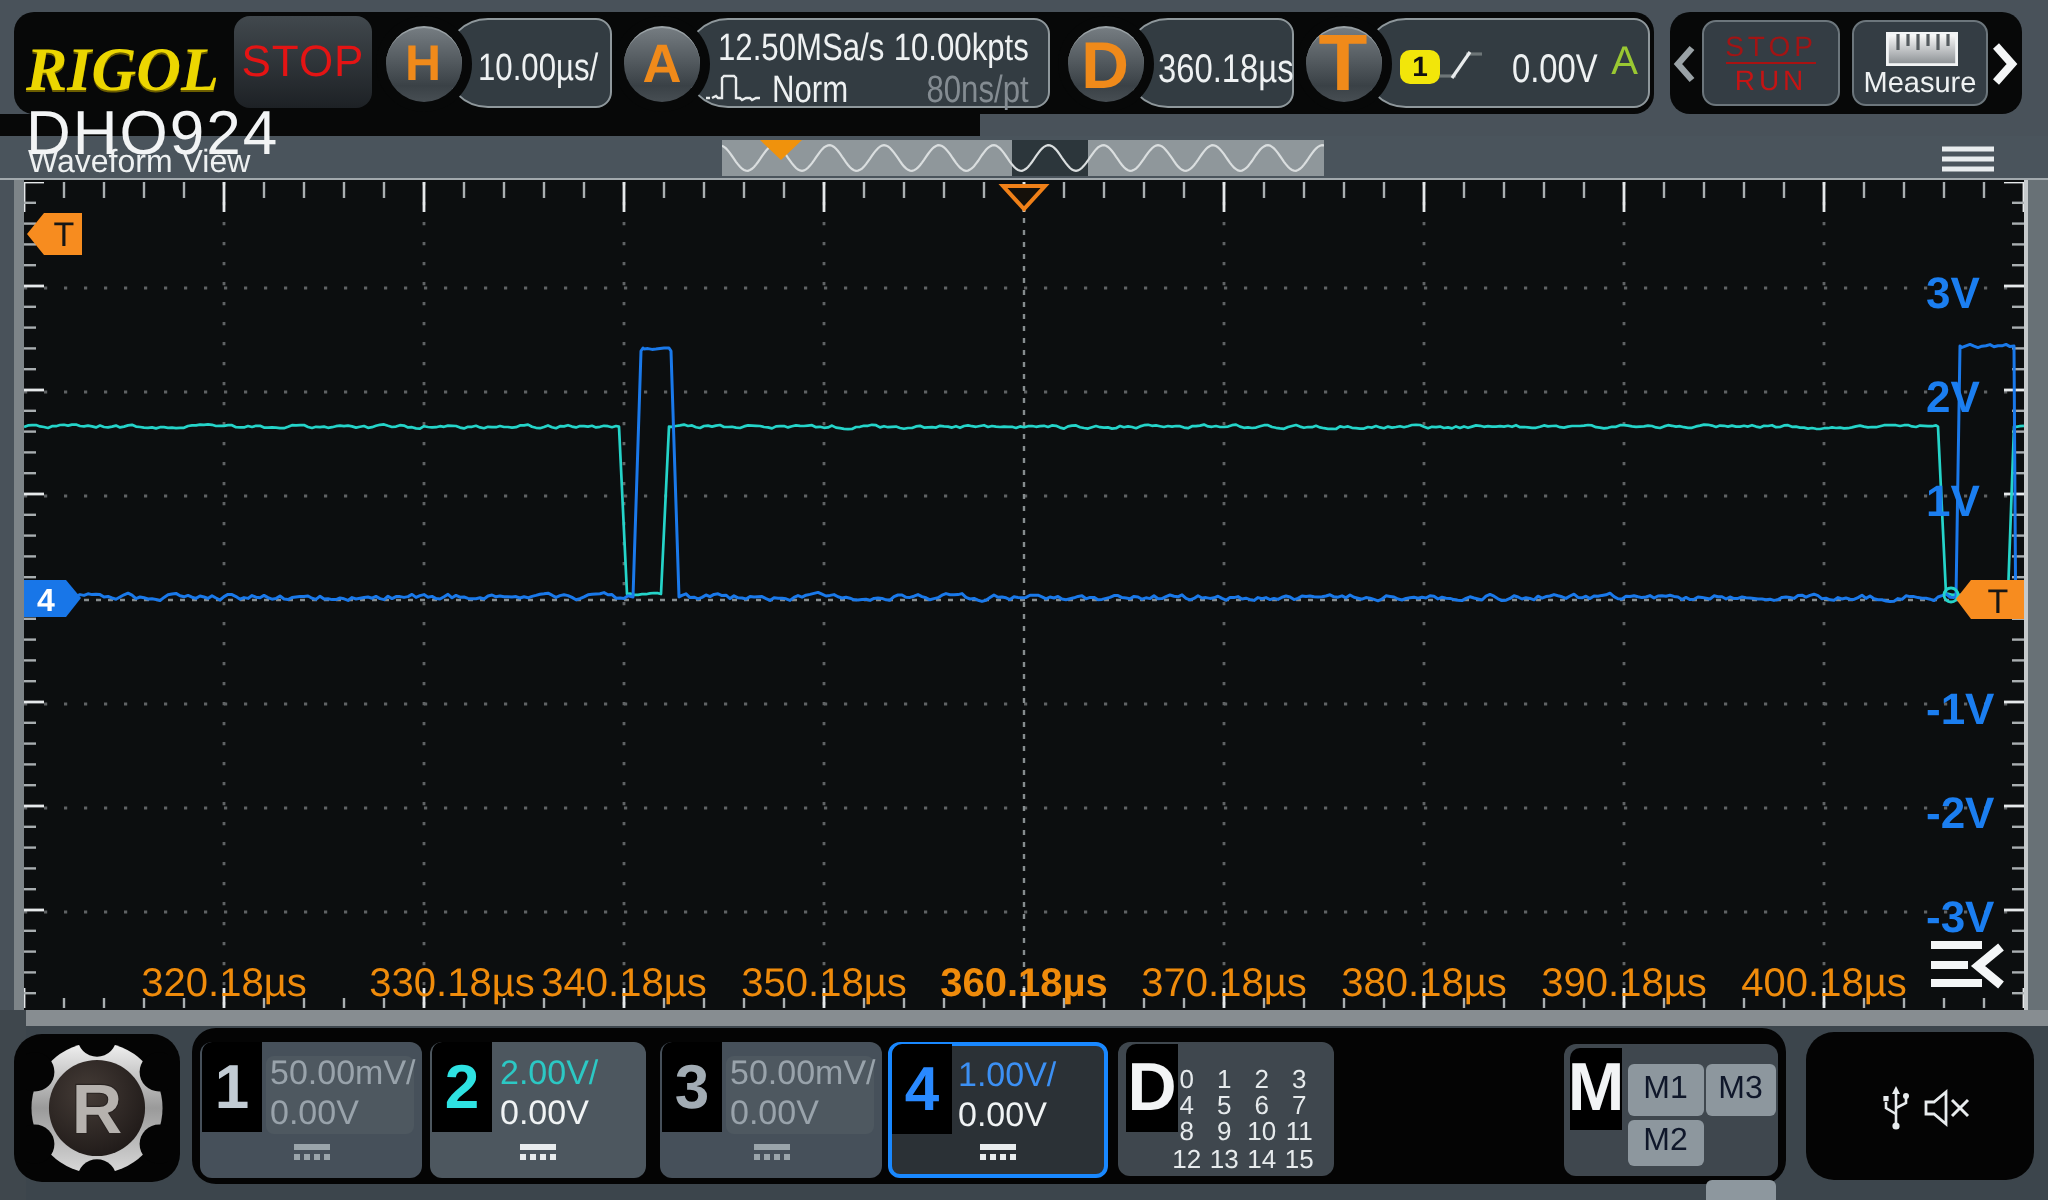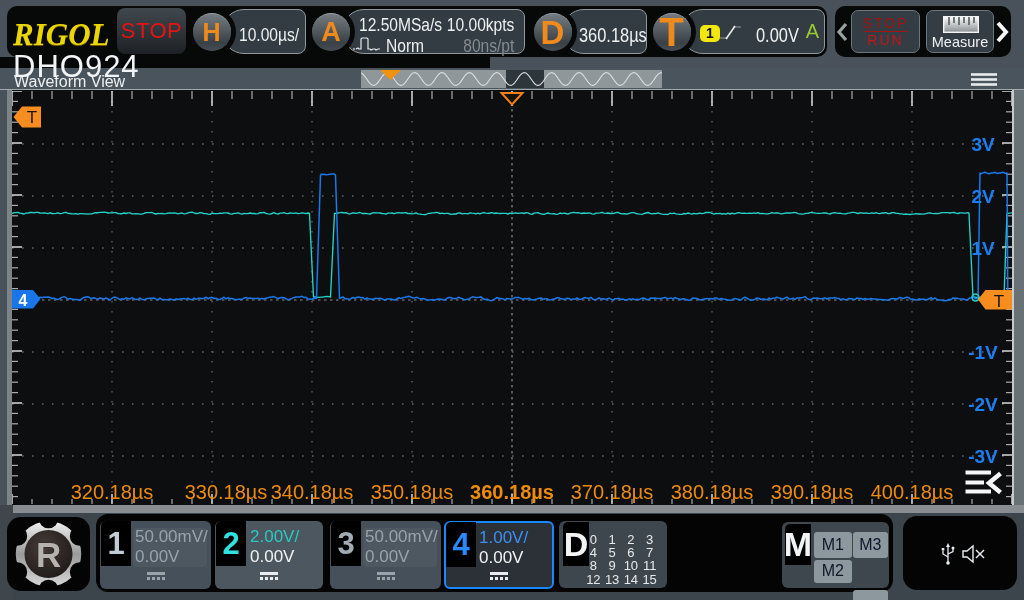--- a/index.html
+++ b/index.html
@@ -18,22 +18,22 @@
 .vbox { position:absolute; top:9px; height:45px; background:#333c42; border:1px solid #8f989c;
   border-radius:22px 8px 8px 22px; z-index:2; color:#eef1f2; }
 #blkband { left:0; top:57px; width:490px; height:11px; background:#070808; }
 #titlebar { left:0; top:68px; width:1024px; height:22px; background:#4a545c;
   border-bottom:1.5px solid #a2a9ad; color:#edf0f1; font-size:16px; }
 #dho { left:13px; top:49px; font-size:31px; color:#f2f4f5; z-index:6; letter-spacing:1px; }
 #plotbg { left:11px; top:90px; width:1002px; height:415px; background:#0c0e0f; }
 #lstrip { left:7px; top:90px; width:4.5px; height:415px; background:#7d8488; }
 #rstrip { left:1011.5px; top:90px; width:2.5px; height:415px; background:#c6cacc; }
 #rstrip2 { left:1014px; top:90px; width:10px; height:415px; background:#687176; }
-.vlab { position:absolute; right:21px; width:40px; text-align:center; color:#1b7ef0;
-  font-size:19px; font-weight:bold; z-index:4; }
+.vlab { position:absolute; right:21px; width:40px; text-align:left; color:#1b7ef0;
+  font-size:22px; font-weight:bold; z-index:4; }
 .tlab { position:absolute; top:481px; width:100px; text-align:center; color:#ef8b0b;
   font-size:20px; z-index:4; }
 #sep { left:13px; top:505px; width:1011px; height:8px; background:#878d91; }
 #botbg { left:0; top:513px; width:1024px; height:87px; background:#3c454c; }
 #lcorner { left:0; top:505px; width:13px; height:95px; background:#3f474d; }
 .panel { position:absolute; background:#040404; }
 .chbtn { position:absolute; top:521px; height:68px; border-radius:6px; }
 .numsq { position:absolute; left:1px; top:0; width:30px; height:45px; background:#000;
   display:flex; align-items:center; justify-content:center; font-weight:bold; font-size:31px;
   border-radius:5px 0 0 0; }

